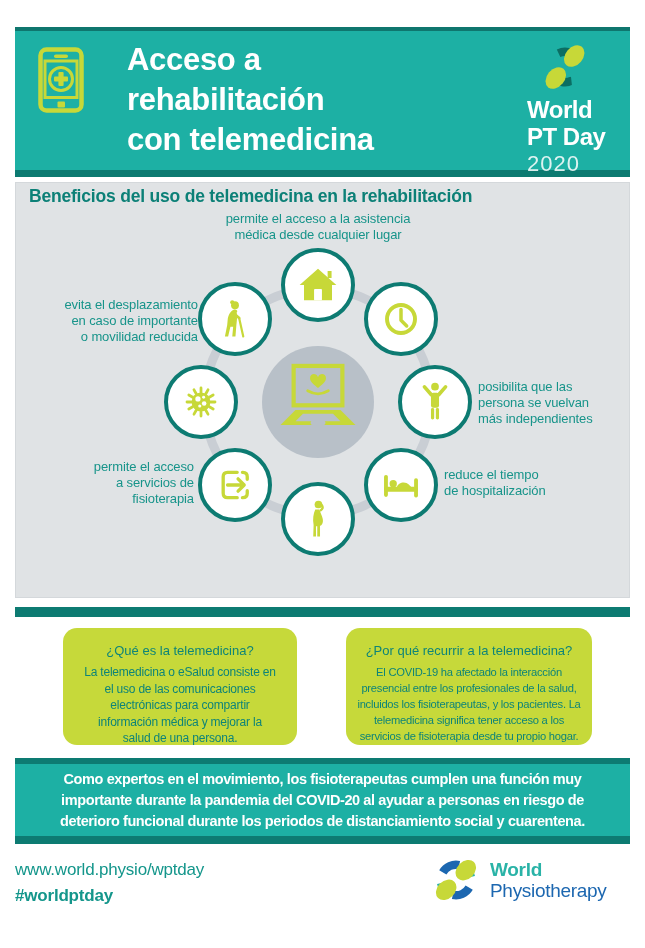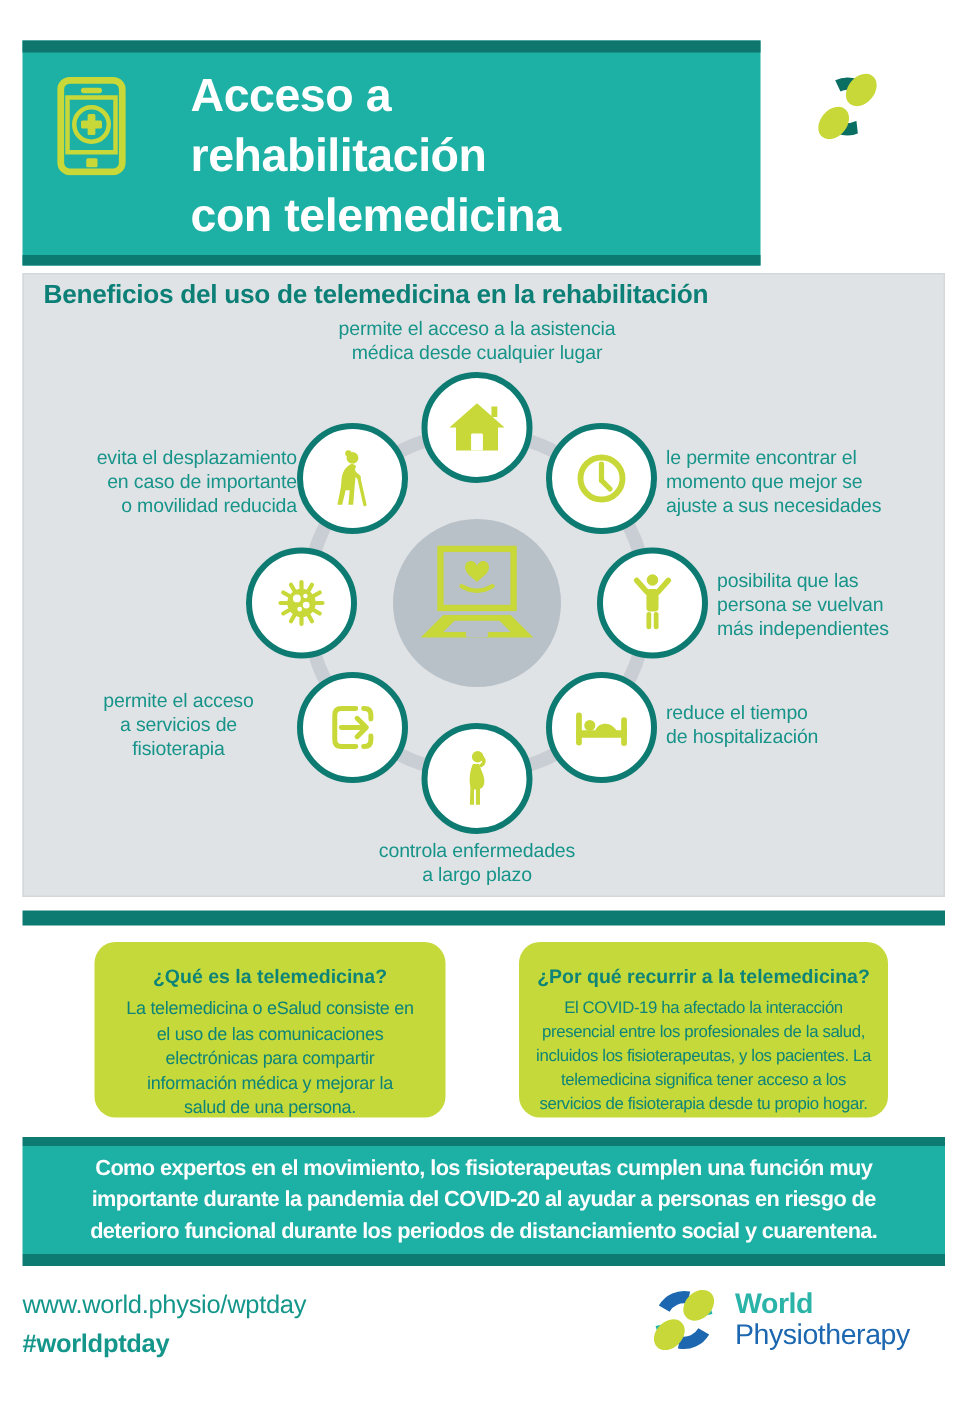--- a/index.html
+++ b/index.html
@@ -3,32 +3,32 @@
 <meta charset="utf-8">
 <style>
   html,body{margin:0;padding:0;background:#ffffff;}
   *{box-sizing:border-box;}
   .page{
     position:relative;width:645px;height:948px;background:#ffffff;overflow:hidden;
     font-family:"Liberation Sans",sans-serif;
   }
   
   .header{
-    position:absolute;left:15px;top:27px;width:492px;height:150px;
-    background:#1db0a4;border-top:8px solid #0f766e;border-bottom:7px solid #0c7a71;padding-left:28px;
+    position:absolute;left:15px;top:27px;width:615px;height:150px;
+    background:#1db0a4;border-top:4px solid #0f766e;border-bottom:7px solid #0c7a71;padding-left:28px;
   }
   .phone{position:absolute;left:23px;top:16px;}
   .title{
     position:absolute;left:112px;top:9px;color:#ffffff;font-size:31px;font-weight:700;
     line-height:40px;white-space:pre-line;letter-spacing:-0.3px;
   }
   .ptday{position:absolute;left:512px;top:12px;width:100px;color:#fff;}
   .ptday svg{display:block;margin:0 0 5px 14px;}
   .ptday .l1,.ptday .l2{font-size:24px;font-weight:700;line-height:27px;letter-spacing:-0.5px;}
-  .ptday .l3{font-size:26px;font-weight:400;line-height:27px;color:rgba(255,255,255,0.85);letter-spacing:1px;}
+  .ptday .l3{font-size:22px;font-weight:400;line-height:27px;color:rgba(255,255,255,0.85);letter-spacing:1px;}
   
   .panel{
     position:absolute;left:15px;top:182px;width:615px;height:416px;
     background:#e0e3e5;border:1px solid #d4d8db;
   }
   .panel h2{
     position:absolute;left:13px;top:3px;margin:0;font-size:17.5px;font-weight:700;
     color:#0c8077;letter-spacing:-0.2px;
   }
   .ring{
@@ -48,21 +48,21 @@
     white-space:pre-line;letter-spacing:-0.1px;
   }
   .ta-c{text-align:center;} .ta-r{text-align:right;} .ta-l{text-align:left;}
   
   .divbar{position:absolute;left:15px;top:607px;width:615px;height:10px;background:#0d7b72;}
   
   .ibox{
     position:absolute;top:628px;height:117px;background:#c6d93a;border-radius:14px;
     color:#0e8478;text-align:center;padding:15px 8px 0 8px;
   }
-  .ibox .bt{font-size:13px;font-weight:700;margin-bottom:6px;}
+  .ibox .bt{font-size:13px;font-weight:400;margin-bottom:6px;}
   .ibox .bb{font-size:12px;line-height:16.5px;white-space:pre-line;letter-spacing:-0.2px;}
   .ibox.b1{left:63px;width:234px;}
   .ibox.b2{left:346px;width:246px;}
   .ibox.b2 .bb{font-size:11.2px;line-height:16px;letter-spacing:-0.25px;}
   
   .banner-top{position:absolute;left:15px;top:758px;width:615px;height:6px;background:#0d7b72;}
   .banner{
     position:absolute;left:15px;top:764px;width:615px;height:72px;background:#1db0a4;
     display:flex;align-items:center;justify-content:center;
   }
@@ -151,23 +151,20 @@
     <div class="lbl ta-r" style="left:10px;top:114px;width:172px;">evita el desplazamiento
 en caso de importante
 o movilidad reducida</div>
 
     <div class="node" style="left:348px;top:99px;">
       <svg width="42" height="42" viewBox="0 0 48 48">
         <circle cx="24" cy="24" r="16" fill="none" stroke="#c7d838" stroke-width="4.5"></circle>
         <path d="M24 25.5 L24 13 M24 25.5 L30.5 32" fill="none" stroke="#c7d838" stroke-width="4" stroke-linecap="round"></path>
       </svg>
     </div>
-    <div class="lbl ta-l" style="left:428px;top:114px;width:180px;">le permite encontrar el
-momento que mejor se
-ajuste a sus necesidades</div>
 
     <div class="node" style="left:148px;top:182px;">
       <svg width="42" height="42" viewBox="0 0 48 48">
         <path d="M35 24 L40 24 M33.5 29.5 L37.9 32 M29.5 33.5 L32 37.9 M24 35 L24 40 M18.5 33.5 L16 37.9 M14.5 29.5 L10.1 32 M13 24 L8 24 M14.5 18.5 L10.1 16 M18.5 14.5 L16 10.1 M24 13 L24 8 M29.5 14.5 L32 10.1 M33.5 18.5 L37.9 16" stroke="#c7d838" stroke-width="3.2" stroke-linecap="round"></path>
         <circle cx="24" cy="24" r="10.8" fill="#c7d838"></circle>
         <circle cx="20.5" cy="20.5" r="3" fill="#ffffff"></circle>
         <circle cx="27.6" cy="25.6" r="2.6" fill="#ffffff"></circle>
         <circle cx="22.6" cy="28.6" r="1.8" fill="#ffffff"></circle>
         <circle cx="27" cy="18.6" r="1.7" fill="#ffffff"></circle>
       </svg>
@@ -186,21 +183,21 @@
 persona se vuelvan
 más independientes</div>
 
     <div class="node" style="left:182px;top:265px;">
       <svg width="42" height="42" viewBox="0 0 48 48">
         <path d="M26.5 9.5 H15.5 Q10.5 9.5 10.5 14.5 V33.5 Q10.5 38.5 15.5 38.5 H26.5" fill="none" stroke="#c7d838" stroke-width="3.8" stroke-linecap="round"></path>
         <path d="M32.5 9.5 H33 Q38 9.5 38 14.5 V17.5 M38 30.5 V33.5 Q38 38.5 33 38.5 H32.5" fill="none" stroke="#c7d838" stroke-width="3.8" stroke-linecap="round"></path>
         <path d="M15.5 24 H34.5 M27.5 17 L34.5 24 L27.5 31" fill="none" stroke="#c7d838" stroke-width="3.8" stroke-linecap="round" stroke-linejoin="round"></path>
       </svg>
     </div>
-    <div class="lbl ta-r" style="left:28px;top:276px;width:150px;text-align:center;">permite el acceso
+    <div class="lbl ta-r" style="left:28px;top:276px;width:150px;">permite el acceso
 a servicios de
 fisioterapia</div>
 
     <div class="node" style="left:348px;top:265px;">
       <svg width="44" height="44" viewBox="0 0 48 48">
         <rect x="5.5" y="13" width="4.2" height="24" rx="2" fill="#c7d838"></rect>
         <circle cx="15.5" cy="22.5" r="4" fill="#c7d838"></circle>
         <path d="M19.5 26.5 C20.5 21 29 19.5 32.5 23.5 C34 25 35 26 35.3 26.5 Z" fill="#c7d838"></path>
         <rect x="5.5" y="26" width="37" height="5.4" rx="2.4" fill="#c7d838"></rect>
         <rect x="38.3" y="16.5" width="4.2" height="21" rx="2" fill="#c7d838"></rect>
@@ -209,22 +206,20 @@
     <div class="lbl ta-l" style="left:428px;top:284px;width:170px;">reduce el tiempo
 de hospitalización</div>
 
     <div class="node" style="left:265px;top:299px;">
       <svg width="44" height="44" viewBox="0 0 48 48">
         <circle cx="24.5" cy="8.2" r="4.2" fill="#c7d838"></circle>
         <path d="M27 14.5 C29.5 13 29.5 10.5 28 8.8" fill="none" stroke="#c7d838" stroke-width="2.6" stroke-linecap="round"></path>
         <path d="M21 13.5 L25.5 13.5 C26.5 17 28.5 20 29.2 24 C29.9 28.5 28.2 31 26.2 31.5 L26.2 43 L23.2 43 L23.2 32 L21.8 32 L21.8 43 L18.8 43 L19.2 30.5 C18 24 19 18 21 13.5 Z" fill="#c7d838"></path>
       </svg>
     </div>
-    <div class="lbl ta-c" style="left:167px;top:376px;width:270px;">controla enfermedades
-a largo plazo</div>
   </div>
 
   <div class="divbar"></div>
 
   <div class="ibox b1">
     <div class="bt">¿Qué es la telemedicina?</div>
     <div class="bb">La telemedicina o eSalud consiste en
 el uso de las comunicaciones
 electrónicas para compartir
 información médica y mejorar la

